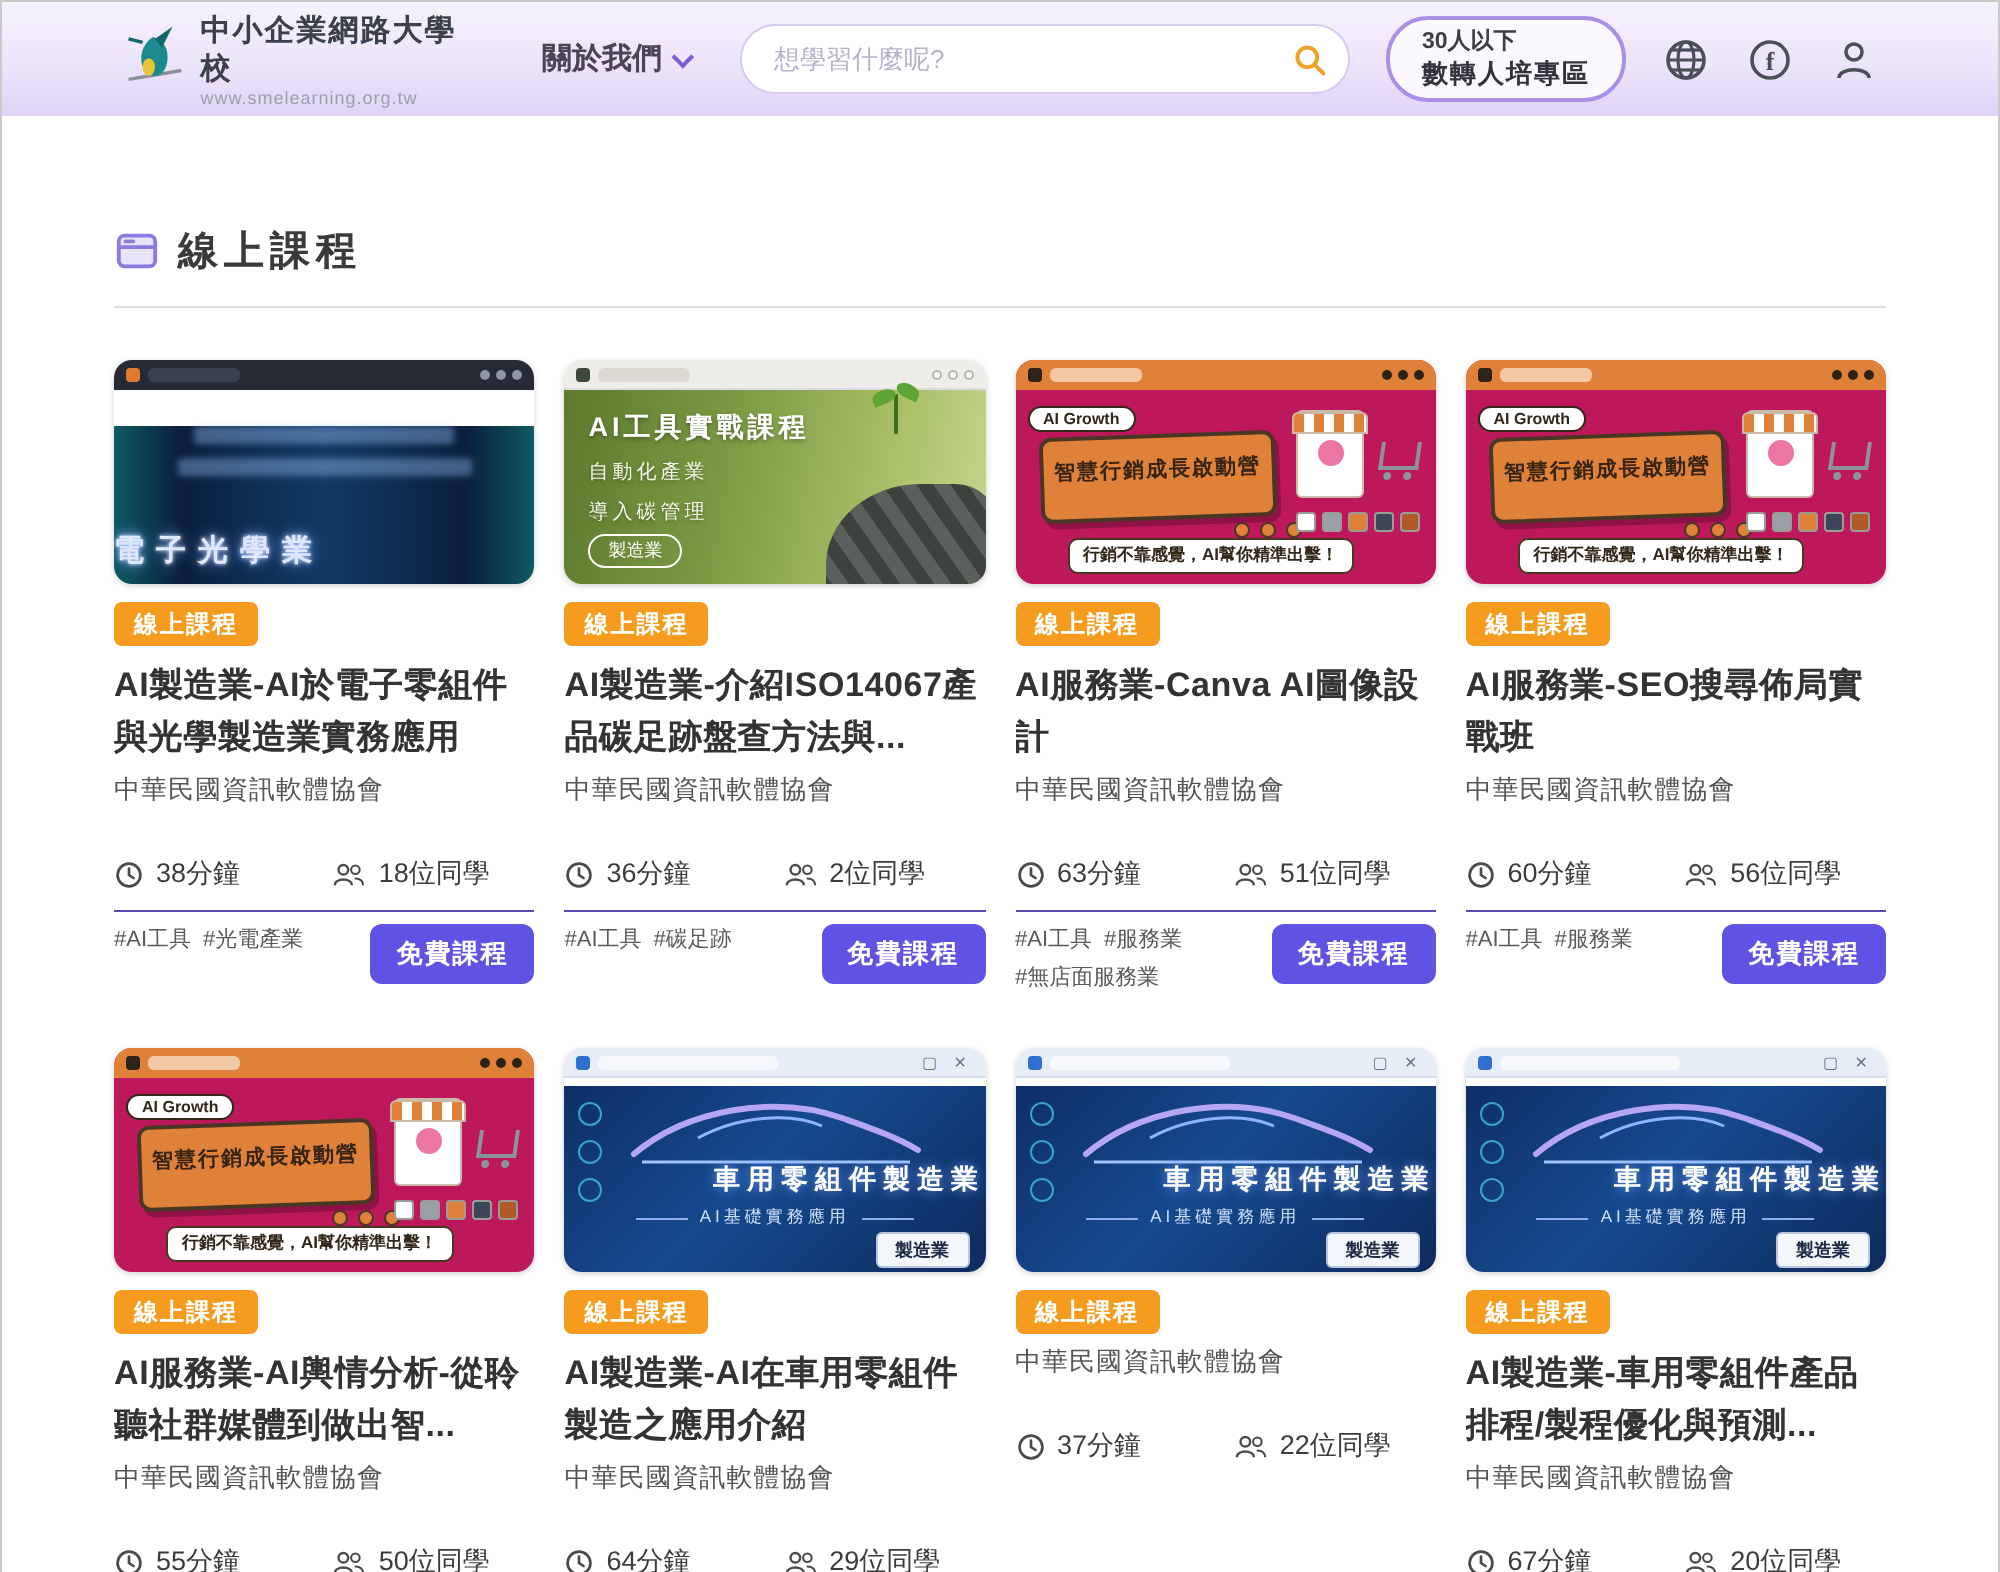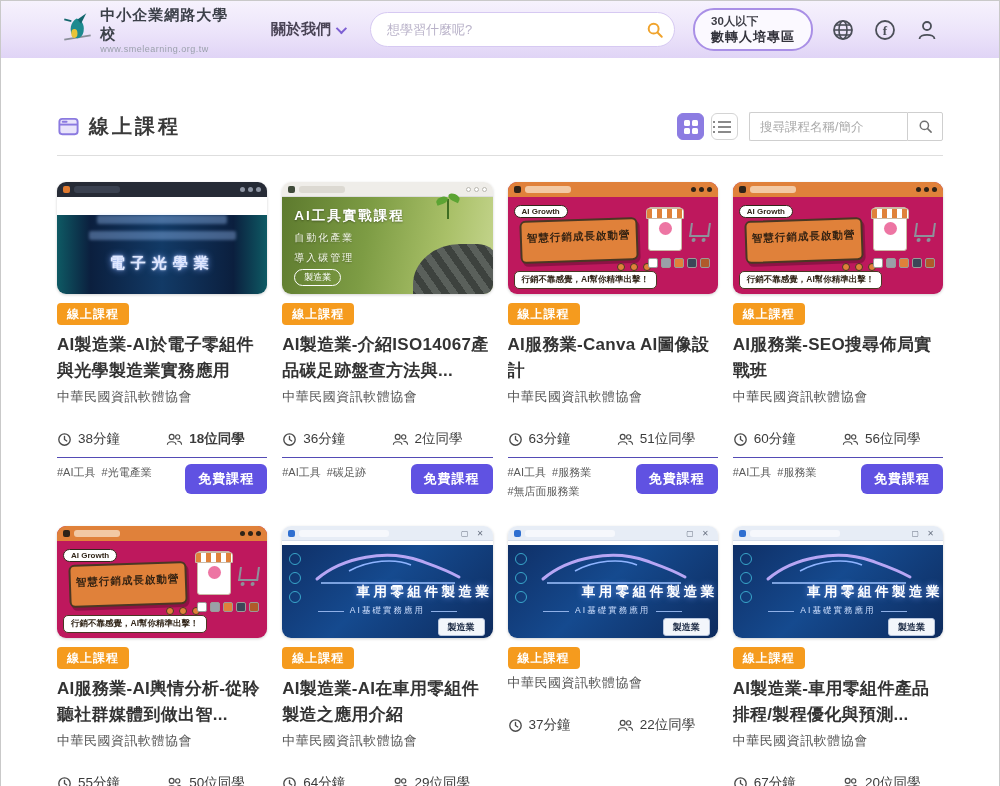--- a/index.html
+++ b/index.html
@@ -65,21 +65,21 @@
   .dots i { width:5px; height:5px; border-radius:50%; }
   
   .th-tech .bar { background:#262b36; }
   .th-tech .sq { background:#e07a30; } .th-tech .tab { background:#3a4150; }
   .th-tech .dots i { background:#8d94a3; }
   .t-body { height:97px; position:relative;
     background:linear-gradient(90deg,#0e5a64 0%,#0b1f3e 16%,#123a66 50%,#0b1f3e 84%,#0e5a64 100%); }
   .t-line { height:9px; width:62%; margin:0 auto; border-radius:2px;
     background:rgba(160,200,255,.38); filter:blur(1.5px); }
   .t-l1 { margin-top:18px; } .t-l2 { margin-top:7px; width:70%; }
-  .t-title { margin-top:14px; text-align:center; font-size:15px; font-weight:700; color:#dfe7ff;
+  .t-title { margin-top:28px; text-align:left; font-size:15px; font-weight:700; color:#dfe7ff;
     letter-spacing:6px; text-shadow:0 0 7px #7fa8ff,0 0 2px #fff; }
   
   .th-green .bar { background:#efede9; border-bottom:1px solid #ddd; }
   .th-green .sq { background:#3f4a3a; } .th-green .tab { background:#dcd9d2; }
   .th-green .dots i { background:#fff; border:1px solid #b9b6ae; }
   .g-body { height:97px; position:relative; padding:10px 0 0 12px;
     background:linear-gradient(100deg,#5d7a2e 0%,#7d9c44 40%,#a9c068 75%,#c6d68f 100%); }
   .g-heading { font-size:13.5px; font-weight:700; color:#fff; letter-spacing:2px; text-shadow:0 1px 2px rgba(0,0,0,.35); }
   .g-line { margin-top:6px; font-size:10px; color:#f4f7e9; letter-spacing:2px; text-shadow:0 1px 2px rgba(0,0,0,.3); }
   .g-badge { position:absolute; left:12px; bottom:8px; font-size:9px; color:#fff; border:1px solid #fff; border-radius:9px; padding:1px 9px; }
@@ -103,21 +103,21 @@
   .o-bdots { position:absolute; left:52%; top:66px; display:flex; gap:5px; }
   .o-bdots i { width:8px; height:8px; border-radius:50%; background:#e0813a; border:1.5px solid #4a3723; }
   .o-shop { position:absolute; right:36px; top:10px; width:34px; height:44px; background:#fff; border:1px solid #cbb9a6; border-radius:3px; }
   .o-shop::before { content:""; position:absolute; left:-3px; right:-3px; top:0; height:9px; border-radius:3px 3px 0 0;
     background:repeating-linear-gradient(90deg,#e0813a 0 5px,#fff 5px 10px); border:1px solid #cbb9a6; }
   .o-shop::after { content:""; position:absolute; left:10px; top:14px; width:13px; height:13px; border-radius:50%; background:#e8538c; opacity:.8; }
   .o-cart { position:absolute; right:8px; top:26px; width:20px; height:14px; border:2px solid #8d929b; border-top:none; transform:skewX(-8deg); }
   .o-cart::before { content:""; position:absolute; left:1px; bottom:-7px; width:4px; height:4px; border-radius:50%; background:#8d929b; box-shadow:10px 0 0 #8d929b; }
   .o-swatches { position:absolute; right:8px; bottom:26px; display:flex; gap:3px; }
   .o-swatches i { width:10px; height:10px; border-radius:2px; border:1px solid #9b9b98; }
-  .o-caption { position:absolute; left:6px; bottom:5px; background:#fff; border:1.5px solid #4a3723; border-radius:5px;
+  .o-caption { position:absolute; left:26px; bottom:5px; background:#fff; border:1.5px solid #4a3723; border-radius:5px;
     padding:2px 7px; font-size:8.5px; font-weight:700; color:#33271a; white-space:nowrap; }
   
   .th-car .bar { background:#e7edf6; border-bottom:1px solid #d4dcea; }
   .th-car .sq { background:#2f6fd0; } .th-car .tab { background:#f6f8fc; flex-basis:90px; }
   .c-ctrl { margin-left:auto; font-size:8px; color:#6b7484; letter-spacing:3px; }
   .c-body { height:97px; position:relative; text-align:right;
     background:linear-gradient(135deg,#0f2f66 0%,#154a8f 45%,#0d2a5c 100%); }
   .c-icons { position:absolute; left:7px; top:8px; display:flex; flex-direction:column; gap:7px; }
   .c-icons i { width:12px; height:12px; border-radius:50%; border:1.5px solid #3fb9d8; opacity:.85; }
   .c-car { display:block; margin:4px auto 0; }
@@ -192,46 +192,20 @@
 <main>
   <div class="sec-head">
     <div class="sec-title-wrap">
       <svg width="23" height="23" viewBox="0 0 24 24">
         <rect x="2.5" y="4" width="19" height="16" rx="3" fill="#e9e4fb" stroke="#8b7ae0" stroke-width="2"></rect>
         <line x1="2.5" y1="10" x2="21.5" y2="10" stroke="#8b7ae0" stroke-width="2"></line>
         <line x1="6" y1="7" x2="10" y2="7" stroke="#8b7ae0" stroke-width="2" stroke-linecap="round"></line>
       </svg>
       <h1 class="sec-title">線上課程</h1>
     </div>
-    <div class="sec-right">
-      <div class="vbtn grid-active">
-        <span class="gglyph">
-            <i></i>
-            <i></i>
-            <i></i>
-            <i></i>
-          </span>
-      </div>
-      <div class="vbtn list">
-        <span class="lglyph">
-            <i></i>
-            <i></i>
-            <i></i>
-          </span>
-      </div>
-      <div class="sec-search">
-        <input type="text" placeholder="搜尋課程名稱/簡介" style="">
-        <button>
-          <svg width="15" height="15" viewBox="0 0 20 20">
-            <circle cx="8.5" cy="8.5" r="5.5" fill="none" stroke="#6f6f6f" stroke-width="2"></circle>
-            <line x1="12.8" y1="12.8" x2="17.5" y2="17.5" stroke="#6f6f6f" stroke-width="2" stroke-linecap="round"></line>
-          </svg>
-        </button>
-      </div>
-    </div>
   </div>
 
   <div class="grid" id="grid">
   <article class="card">
     
     <div class="th th-tech">
       <div class="bar">
             <span class="sq"></span>
             <span class="tab"></span>
             <span class="dots">
@@ -264,21 +238,21 @@
         </svg>
         <b style="font-weight:400">38分鐘</b>
       </span>
       <span class="m">
         <svg width="17" height="14" viewBox="0 0 24 18">
           <circle cx="8" cy="6" r="3.4" fill="none" stroke="#4a4a4a" stroke-width="1.7"></circle>
           <path d="M2 17 C2 11.5 14 11.5 14 17" fill="none" stroke="#4a4a4a" stroke-width="1.7"></path>
           <circle cx="16.5" cy="6" r="3" fill="none" stroke="#4a4a4a" stroke-width="1.5"></circle>
           <path d="M16 12.2 C20.5 12 22 14.5 22 17" fill="none" stroke="#4a4a4a" stroke-width="1.5"></path>
         </svg>
-        <b style="font-weight:700">18位同學</b>
+        <b style="font-weight:400">18位同學</b>
       </span>
     </div>
     <div class="divider"></div>
     <div class="cbottom">
       <div class="tags">
             <span class="tag">#AI工具</span>
             <span class="tag">#光電產業</span>
           </div>
       <button class="free-btn">免費課程</button>
     </div>

